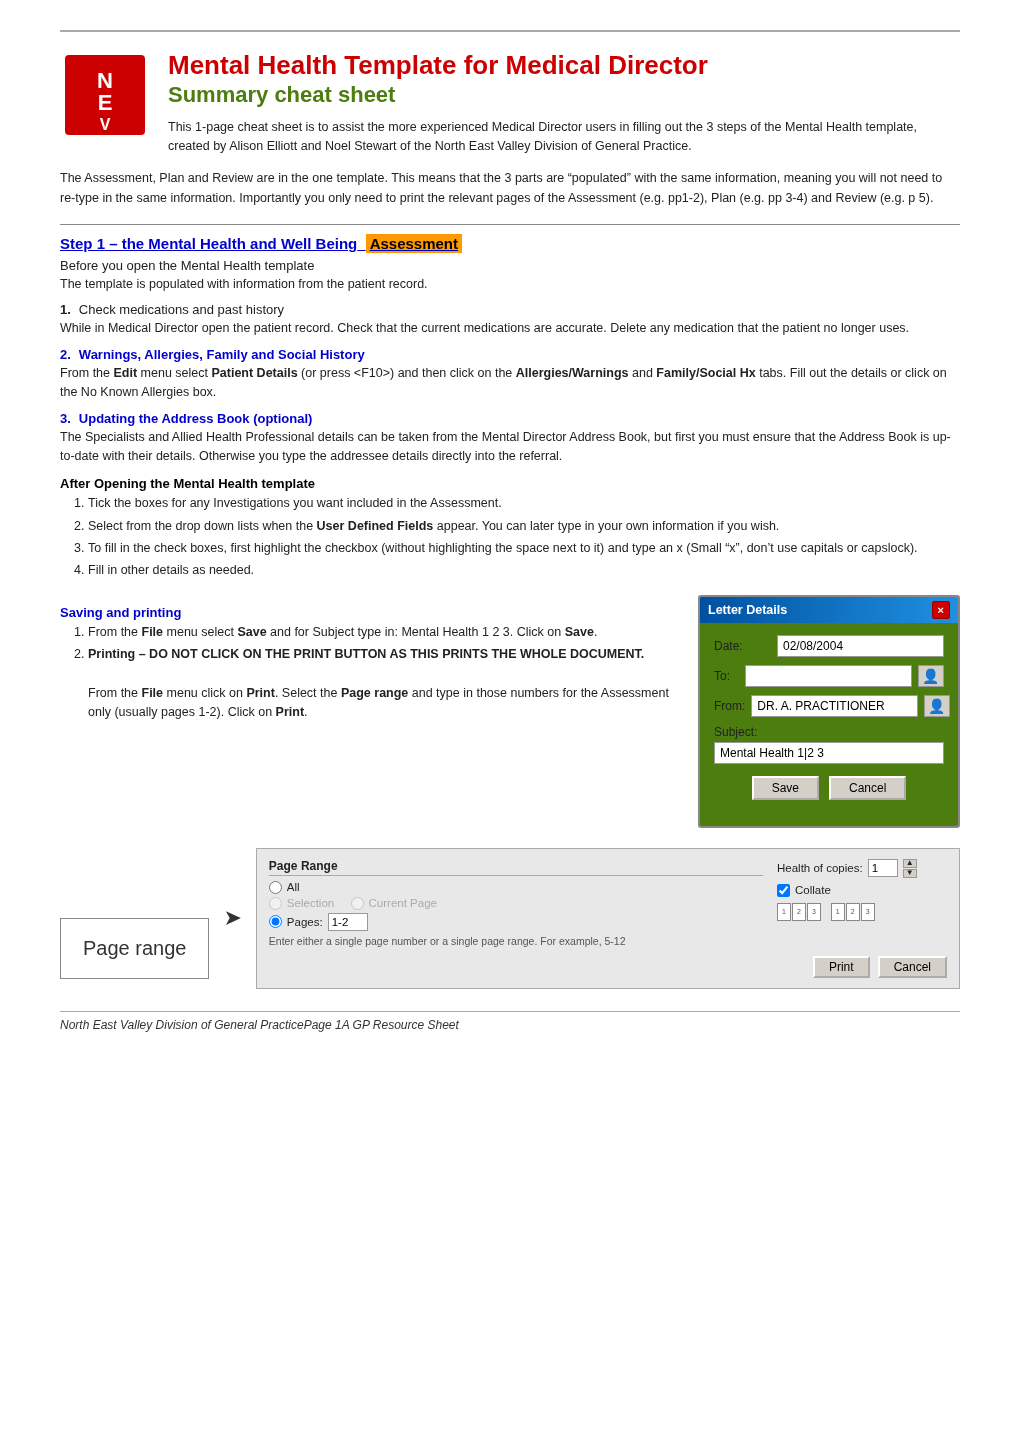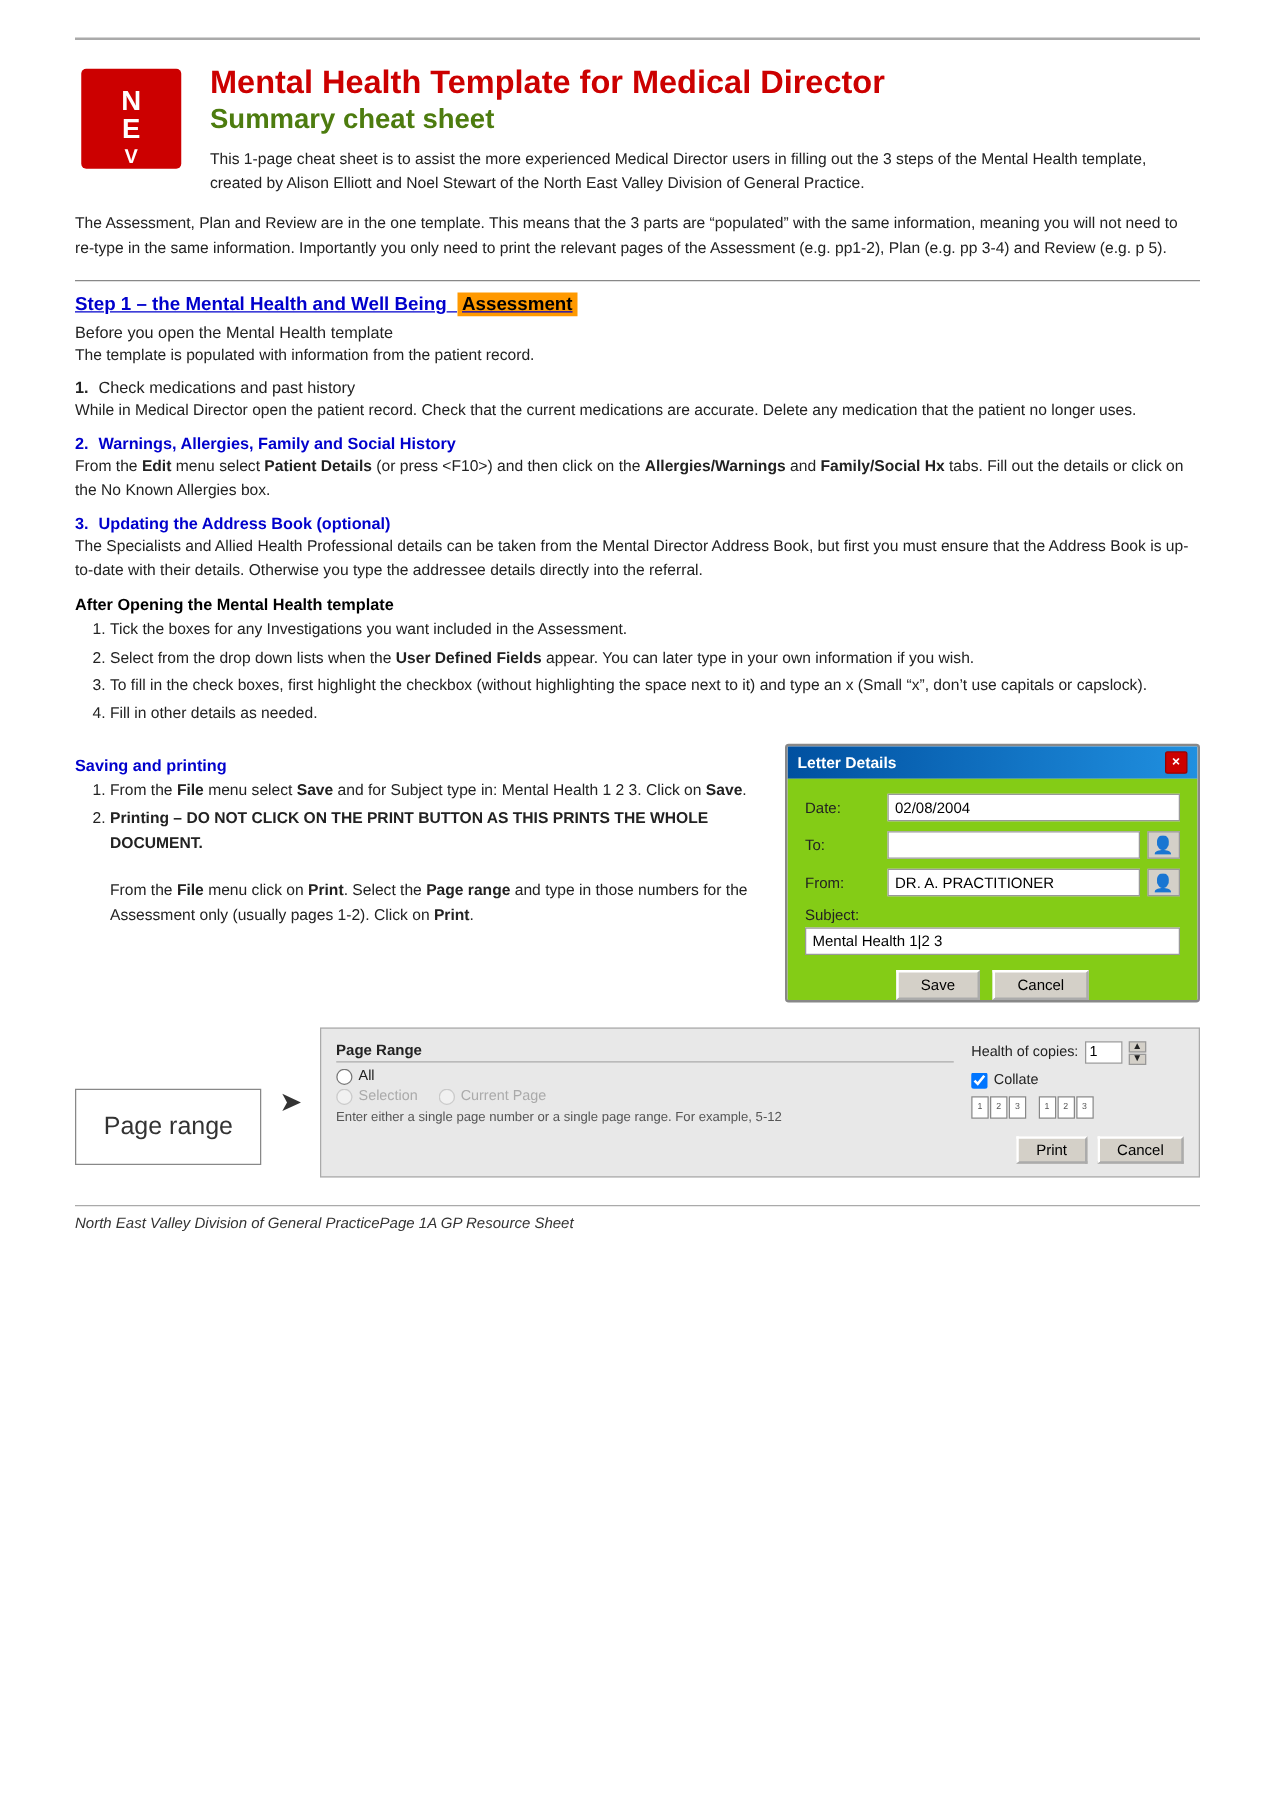--- a/index.html
+++ b/index.html
@@ -116,21 +116,21 @@
     .two-col {
       display: flex;
       gap: 24px;
       align-items: flex-start;
       margin-top: 14px;
     }
     .left-col {
       flex: 1;
     }
     .right-col {
-      width: 332px;
+      width: 262px;
       flex-shrink: 0;
     }
     
     .dialog-box {
       border: 2px solid #888;
       background: #e8e8e8;
       border-radius: 3px;
       overflow: hidden;
       margin-bottom: 10px;
     }
@@ -149,22 +149,22 @@
       color: #fff;
       font-size: 11px;
       font-weight: bold;
       border: 1px solid #900;
       border-radius: 2px;
       padding: 0 5px;
       cursor: pointer;
       line-height: 16px;
     }
     .dialog-content {
-      padding: 12px 14px 0 14px;
-      background: #84cc16;
+      padding: 12px 14px 26px 14px;
+      background: #4d7c0f;
     }
     .dialog-field-row {
       display: flex;
       align-items: center;
       margin-bottom: 8px;
       gap: 6px;
     }
     .dialog-label {
       width: 60px;
       font-size: 12px;
@@ -513,20 +513,25 @@
           <div class="radio-row">
             <input type="radio" name="pagerange" style="">
             <span>All</span>
           </div>
           <div class="radio-row disabled">
             <input type="radio" name="pagerange" disabled="" style="">
             <span>Selection</span>
             &nbsp;&nbsp;
             <input type="radio" name="pagerange" disabled="" style="">
             <span>Current Page</span>
+          </div>
+          <div class="pages-row">
+            <input type="radio" name="pagerange" checked="" style="">
+            <span>Pages:</span>
+            <input class="pages-input" type="text" value="1-2" style="">
           </div>
           <div class="enter-hint">Enter either a single page number or a single page range. For example, 5-12</div>
         </div>
         <div class="print-dialog-right">
           <div class="copies-row">
             <span>Health of copies:</span>
             <input class="copies-input" type="text" value="1" style="">
             <div class="spinner-btns">
               <div class="spinner-btn">▲</div>
               <div class="spinner-btn">▼</div>

